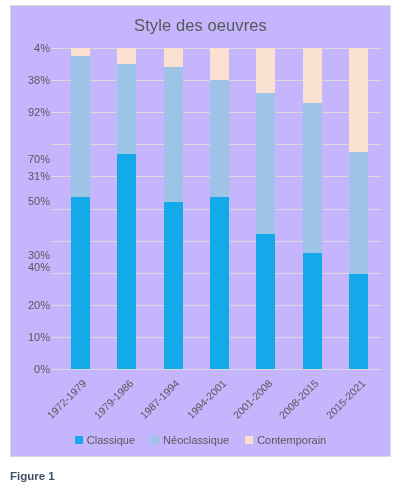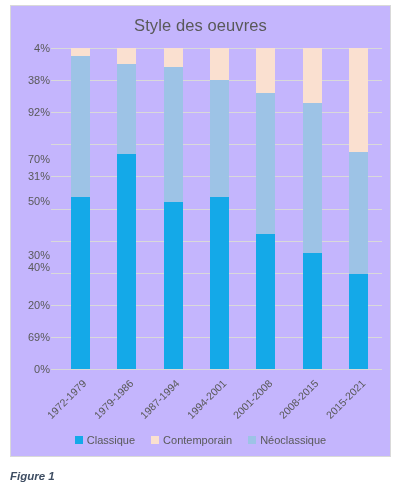--- a/index.html
+++ b/index.html
@@ -134,40 +134,39 @@
     font-family: "Liberation Sans", sans-serif;
   }
 
   
   #caption {
     position: absolute;
     left: 10px;
     top: 470px;
     font-size: 11.5px;
     font-weight: bold;
-    font-style: italic;
     color: #3f4e63;
     font-family: "Liberation Sans", sans-serif;
   }
 </style>
 </head>
 <body>
 
 <div id="chart-frame">
 
   <div id="chart-title">Style des oeuvres</div>
 
   <div id="plot-area">
 
   <div class="gridline baseline" style="top: 321px;"></div>
       <div class="ytick-dash" style="top: 321px;"></div>
       <div class="ytick" style="top: 321px;">0%</div>
       <div class="gridline" style="top: 288.9px;"></div>
       <div class="ytick-dash" style="top: 288.9px;"></div>
-      <div class="ytick" style="top: 288.9px;">69%</div>
+      <div class="ytick" style="top: 288.9px;">10%</div>
       <div class="gridline" style="top: 256.8px;"></div>
       <div class="ytick-dash" style="top: 256.8px;"></div>
       <div class="ytick" style="top: 257px;">20%</div>
       <div class="gridline" style="top: 224.7px;"></div>
       <div class="ytick-dash" style="top: 224.7px;"></div>
       <div class="ytick" style="top: 207px;">30%</div>
       <div class="gridline" style="top: 192.6px;"></div>
       <div class="ytick-dash" style="top: 192.6px;"></div>
       <div class="ytick" style="top: 192.6px; margin-top: 26px;">40%</div>
       <div class="gridline" style="top: 160.5px;"></div>
@@ -232,24 +231,24 @@
       </div>
     </div>
 
   <div id="legend">
 
   <div class="legend-item">
         <span class="legend-swatch" style="background: rgb(20, 169, 232);"></span>
         <span class="legend-label">Classique</span>
       </div>
       <div class="legend-item">
+        <span class="legend-swatch" style="background: rgb(157, 195, 230);"></span>
+        <span class="legend-label">Néoclassique</span>
+      </div>
+      <div class="legend-item">
         <span class="legend-swatch" style="background: rgb(250, 224, 208);"></span>
         <span class="legend-label">Contemporain</span>
       </div>
-      <div class="legend-item">
-        <span class="legend-swatch" style="background: rgb(157, 195, 230);"></span>
-        <span class="legend-label">Néoclassique</span>
-      </div>
     </div>
 
 </div>
 
 <div id="caption">Figure 1</div>
 
 </body></html>

